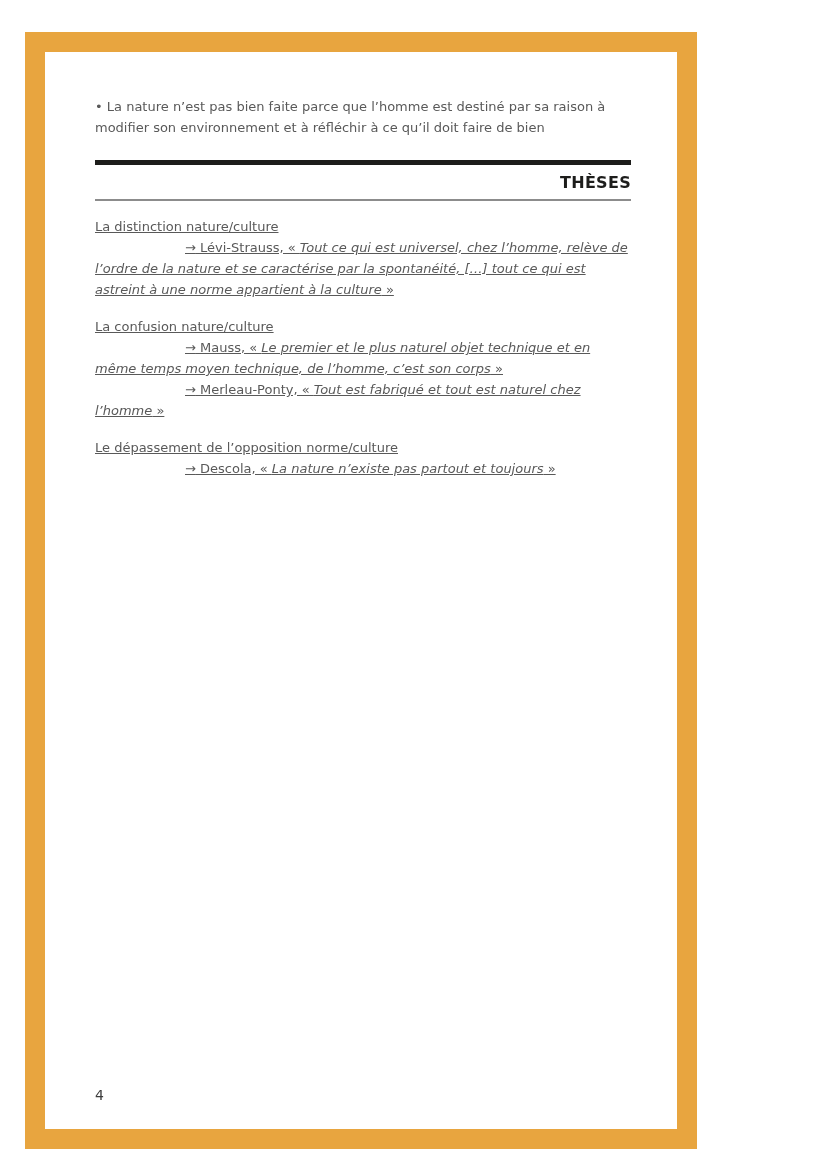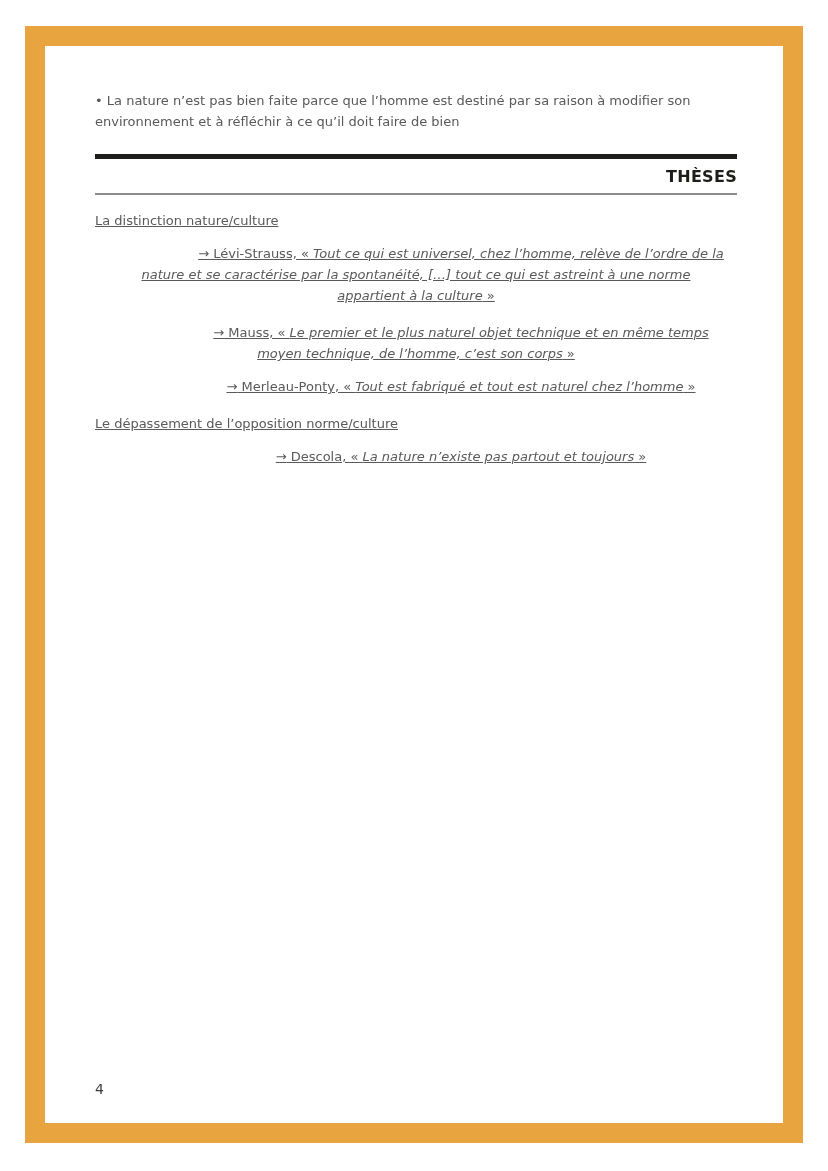--- a/index.html
+++ b/index.html
@@ -11,22 +11,22 @@
     height: 1171px;
     background: #ffffff;
     position: relative;
     font-family: "DejaVu Sans", "Liberation Sans", sans-serif;
     color: #595959;
     overflow: hidden;
   }
   .frame {
     position: absolute;
     left: 25px;
-    top: 26px;
-    width: 778px;
+    top: 32px;
+    width: 672px;
     height: 1117px;
     box-sizing: border-box;
     border: 20px solid #e8a53f;
     background: #ffffff;
   }
   .content {
     padding: 44px 46px 0 50px;
     font-size: 13px;
     line-height: 21px;
     text-align: left;
@@ -54,23 +54,22 @@
     background: #8c8c8c;
   }
   .section {
     margin: 0 0 16px 0;
     text-decoration: underline;
   }
   .section-heading {
     margin: 0;
   }
   .quote {
-    margin: 12px;
+    margin: 0;
     text-indent: 90px;
-    text-align: center;
   }
   .quote em {
     font-style: italic;
   }
   .arrow {
     font-style: normal;
   }
   .page-number {
     position: absolute;
     left: 50px;
@@ -92,20 +91,21 @@
       <div class="page-title">THÈSES</div>
       <div class="rule-thin"></div>
     </div>
 
     <div id="sections">
         <div class="section">
           <div class="section-heading">La distinction nature/culture</div>
           <p class="quote"><span class="arrow">→</span><span> Lévi-Strauss, « </span><em>Tout ce qui est universel, chez l’homme, relève de l’ordre de la nature et se caractérise par la spontanéité, […] tout ce qui est astreint à une norme appartient à la culture</em><span> »</span></p>
         </div>
         <div class="section">
+          <div class="section-heading">La confusion nature/culture</div>
           <p class="quote"><span class="arrow">→</span><span> Mauss, « </span><em>Le premier et le plus naturel objet technique et en même temps moyen technique, de l’homme, c’est son corps</em><span> »</span></p>
           <p class="quote"><span class="arrow">→</span><span> Merleau-Ponty, « </span><em>Tout est fabriqué et tout est naturel chez l’homme</em><span> »</span></p>
         </div>
         <div class="section">
           <div class="section-heading">Le dépassement de l’opposition norme/culture</div>
           <p class="quote"><span class="arrow">→</span><span> Descola, « </span><em>La nature n’existe pas partout et toujours</em><span> »</span></p>
         </div>
       </div>
 
   </div>

